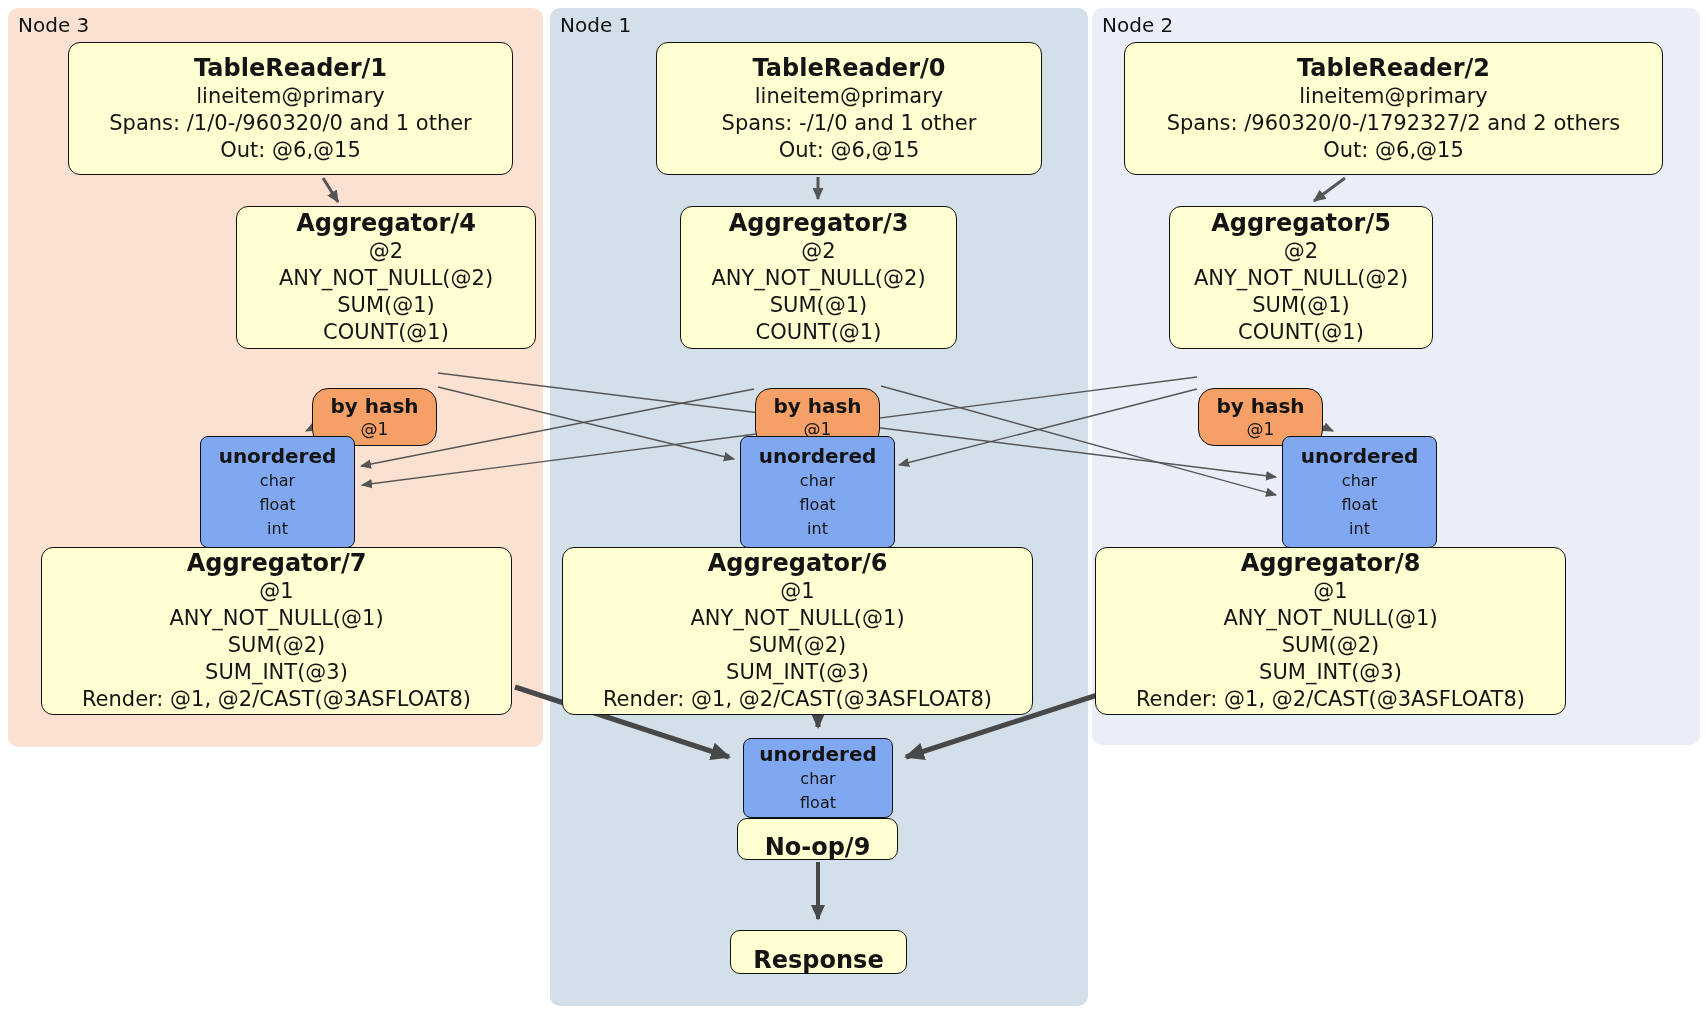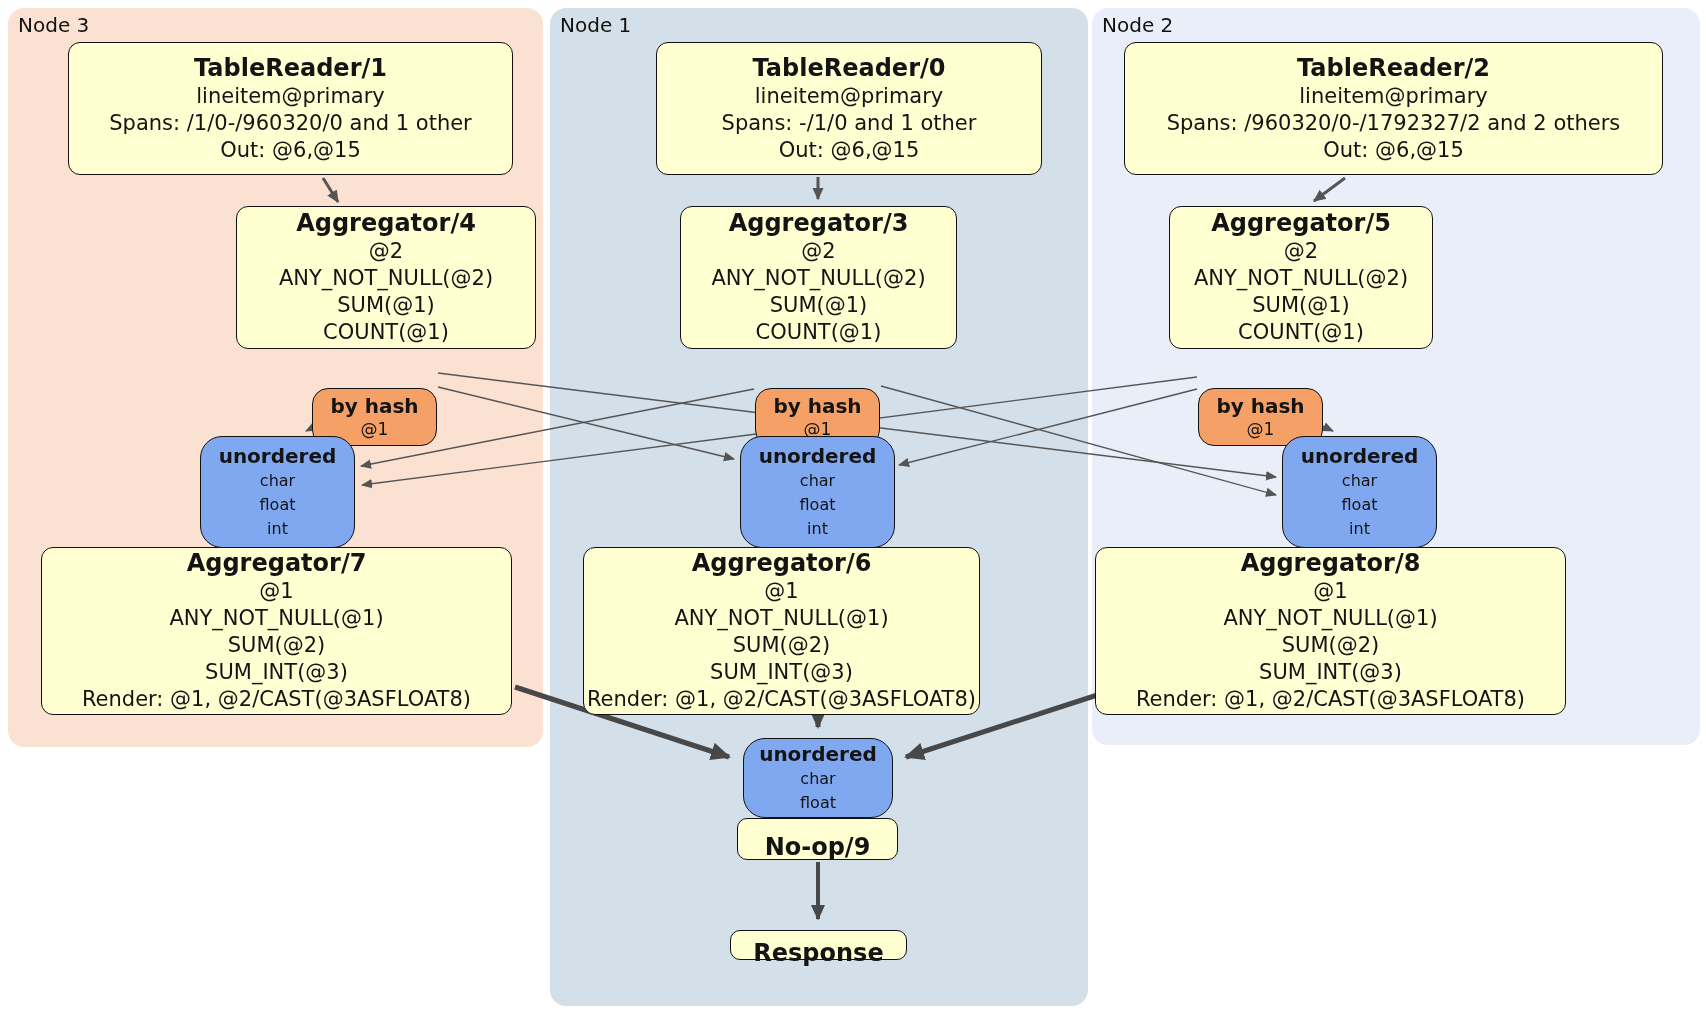--- a/index.html
+++ b/index.html
@@ -19,21 +19,21 @@
   .canvas {
     position: relative;
     width: 1706px;
     height: 1016px;
     background: #ffffff;
     overflow: hidden;
   }
 
   .panel {
     position: absolute;
-    border-radius: 16px;
+    border-radius: 10px;
     padding-left: 25px;
   }
   .panel-label {
     position: absolute;
     left: 10px;
     top: 5px;
     font-size: 20px;
     color: #111;
   }
   #panel-node3 { left: 8px;    top: 8px; width: 535px; height: 739px; background: var(--panel-node3); }
@@ -58,21 +58,21 @@
     display: flex;
     flex-direction: column;
     align-items: center;
     justify-content: center;
     text-align: center;
     z-index: 2;
     white-space: nowrap;
   }
   .yellow { background: var(--box-yellow); border-radius: 12px; }
   .router { background: var(--router-orange); border-radius: 16px; z-index: 3; margin-top: 48px; }
-  .stream { background: var(--stream-blue); border-radius: 22px; z-index: 3; }
+  .stream { background: var(--stream-blue); border-radius: 8px; z-index: 3; }
 
   .t   { font-weight: bold; font-size: 24px; line-height: 29px; }
   .l   { font-size: 21px; line-height: 27px; }
   .rt  { font-weight: bold; font-size: 20px; line-height: 25px; }
   .rs  { font-size: 17px; line-height: 21px; }
   .st  { font-weight: bold; font-size: 20px; line-height: 26px; }
   .si  { font-size: 16px; line-height: 24px; }
   .bt  { font-weight: bold; font-size: 24px; line-height: 28px; margin-top: 16px; }
 </style>
 </head>
@@ -180,21 +180,21 @@
     <div class="rs">@1</div>
   </div>
 
   <div class="box stream" style="left:740px;top:436px;width:155px;height:112px">
     <div class="st">unordered</div>
     <div class="si">char</div>
     <div class="si">float</div>
     <div class="si">int</div>
   </div>
 
-  <div class="box yellow" style="left:583px;top:547px;width:397px;height:168px">
+  <div class="box yellow" style="left:562px;top:547px;width:471px;height:168px">
     <div class="t">Aggregator/6</div>
     <div class="l">@1</div>
     <div class="l">ANY_NOT_NULL(@1)</div>
     <div class="l">SUM(@2)</div>
     <div class="l">SUM_INT(@3)</div>
     <div class="l">Render: @1, @2/CAST(@3ASFLOAT8)</div>
   </div>
 
   <div class="box yellow" style="left:1124px;top:42px;width:539px;height:133px">
     <div class="t">TableReader/2</div>
@@ -235,17 +235,17 @@
   <div class="box stream" style="left:743px;top:738px;width:150px;height:80px">
     <div class="st">unordered</div>
     <div class="si">char</div>
     <div class="si">float</div>
   </div>
 
   <div class="box yellow" style="left:737px;top:818px;width:161px;height:42px;border-radius:10px">
     <div class="bt">No-op/9</div>
   </div>
 
-  <div class="box yellow" style="left:730px;top:930px;width:177px;height:30px;border-radius:10px">
+  <div class="box yellow" style="left:730px;top:930px;width:177px;height:44px;border-radius:10px">
     <div class="bt">Response</div>
   </div>
 
 </div>
 
 </body></html>

